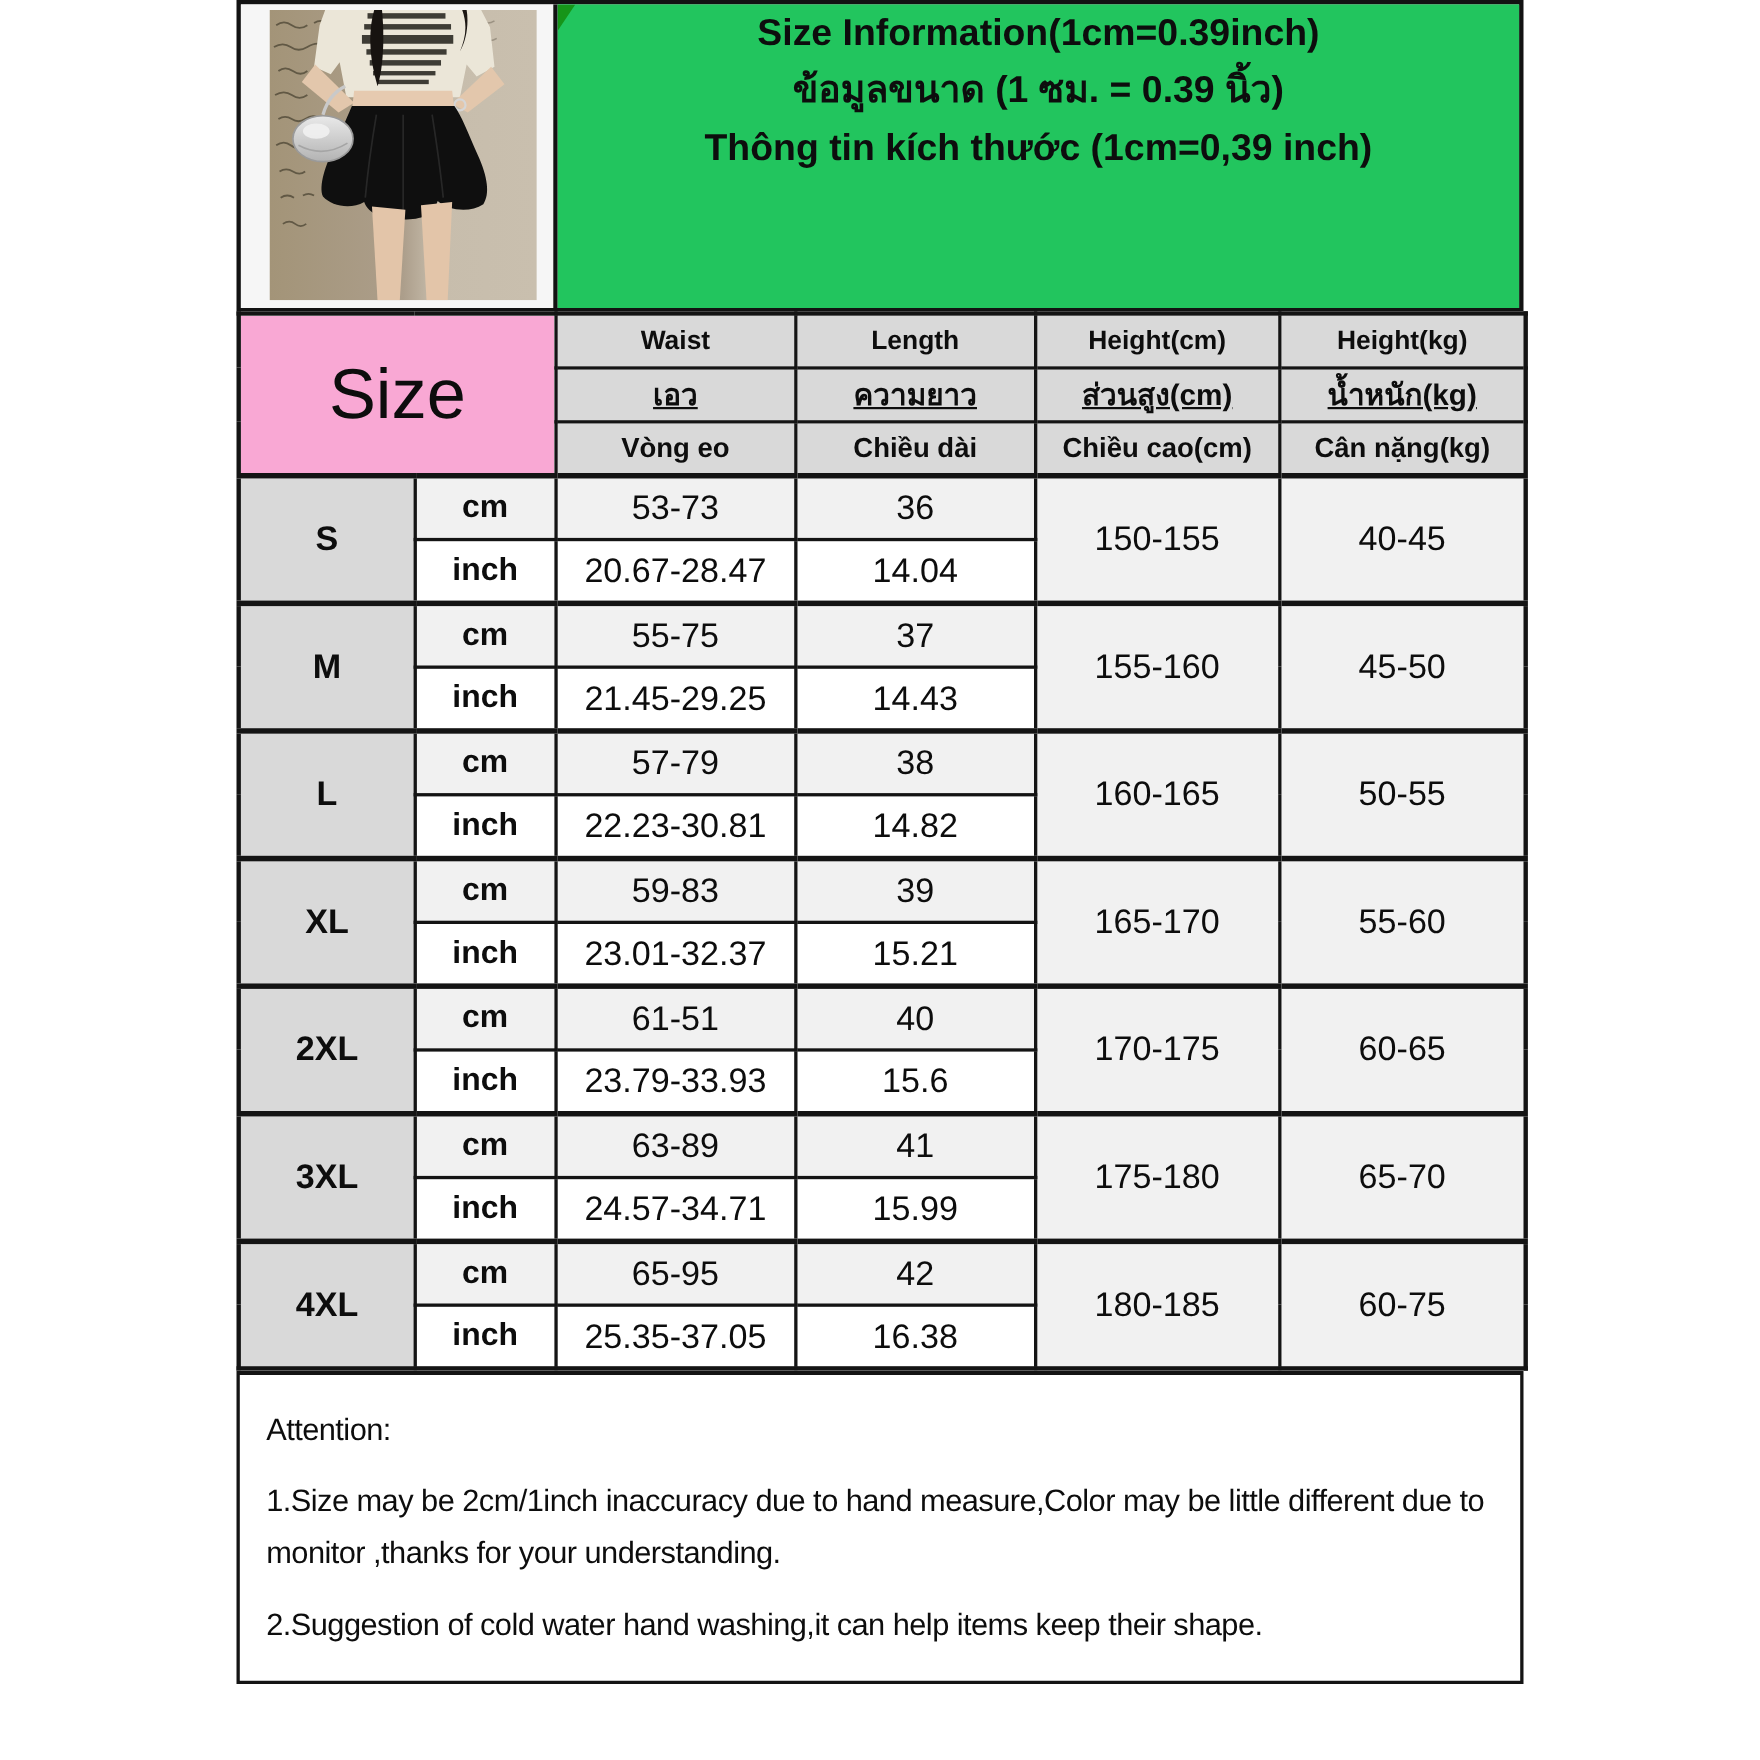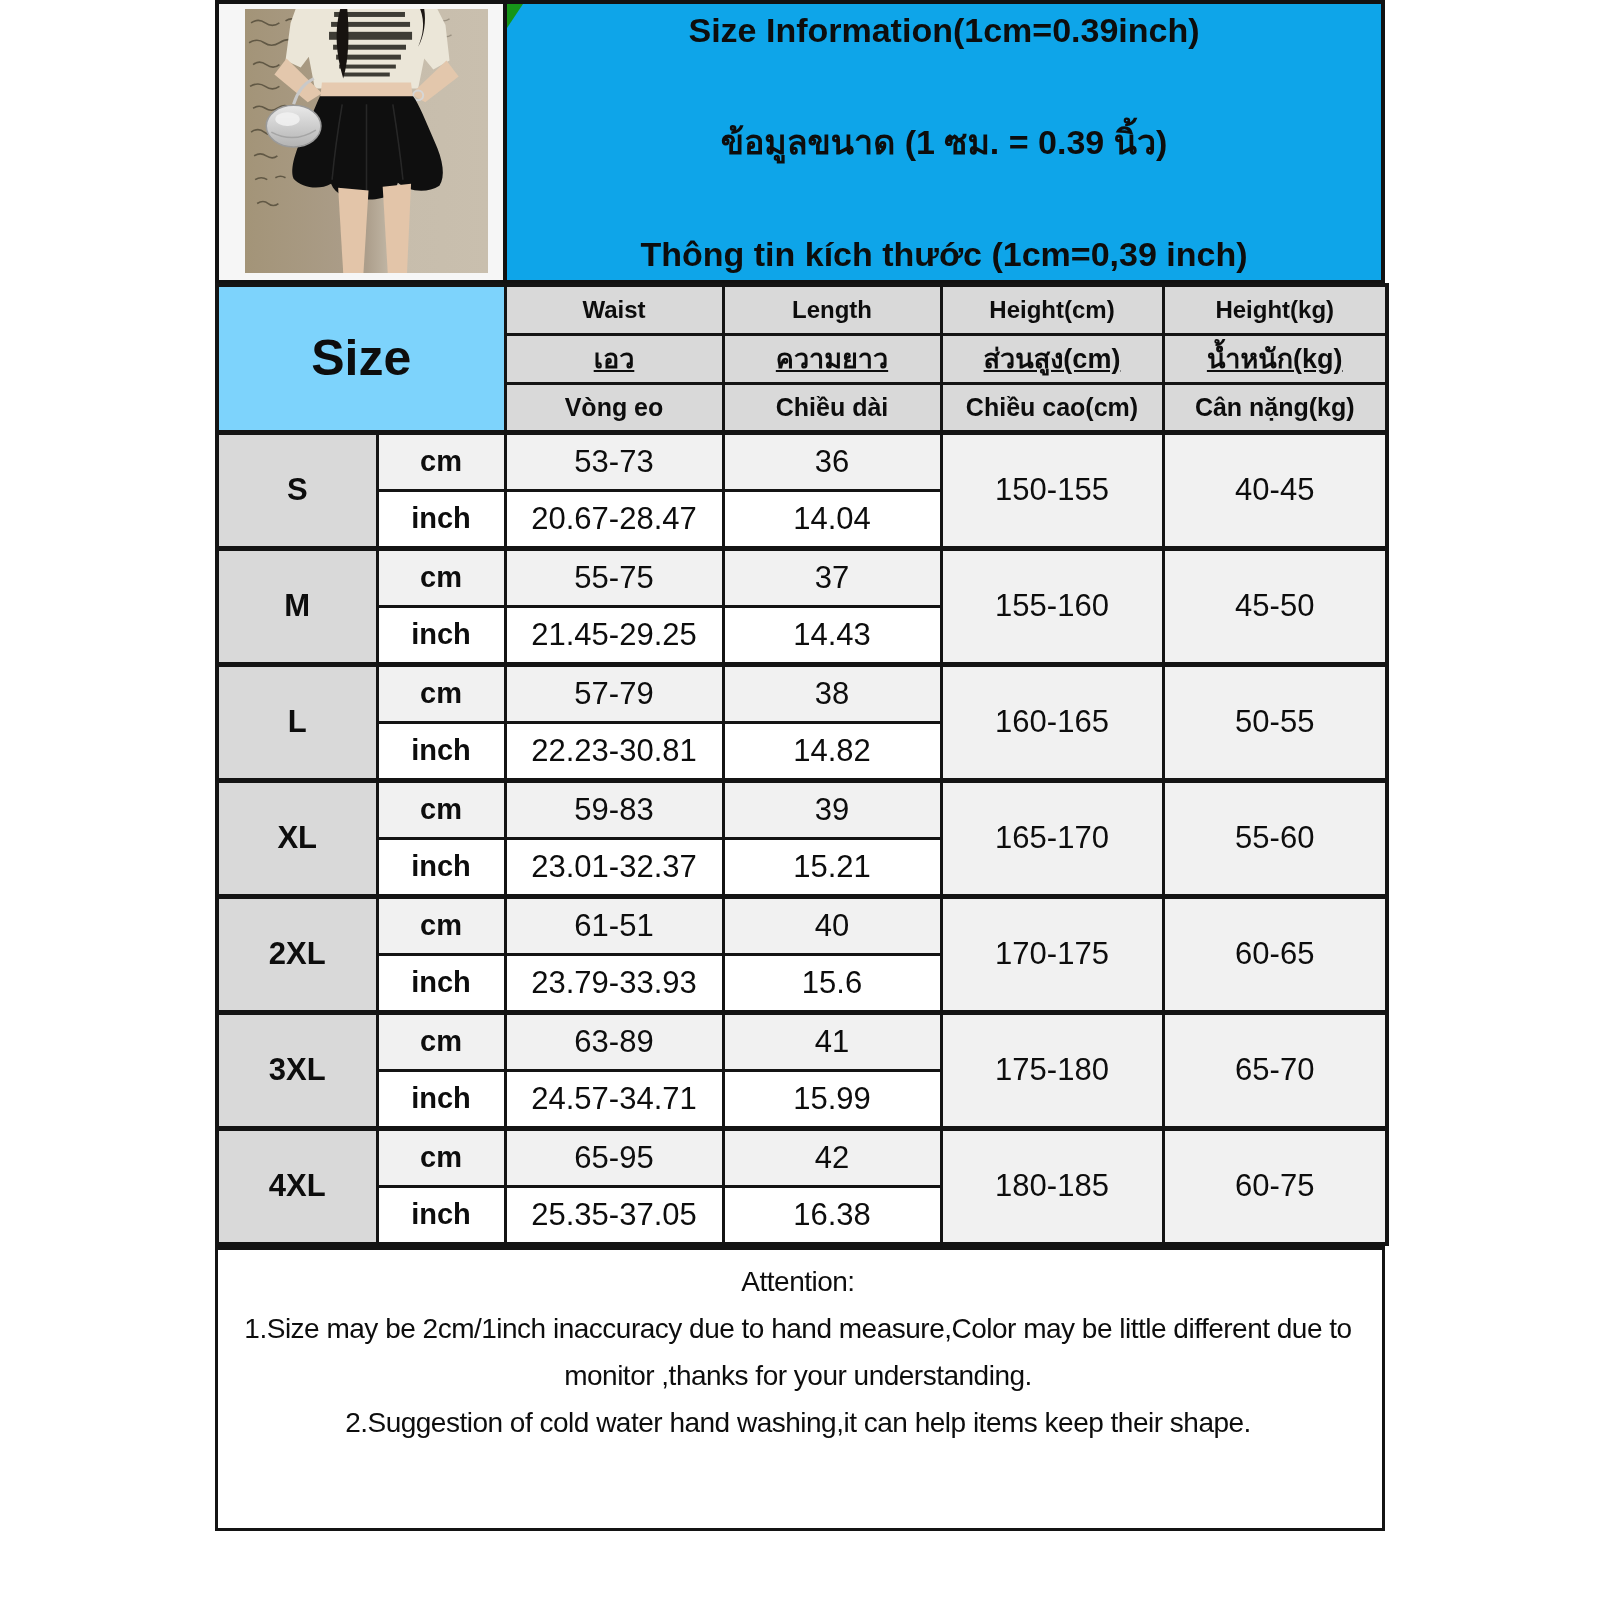--- a/index.html
+++ b/index.html
@@ -6,50 +6,50 @@
   .canvas{position:relative;width:1600px;height:1600px;background:#ffffff;overflow:hidden;
           font-family:"Liberation Sans","DejaVu Sans",sans-serif;color:#0d0d0d;}
   .content{position:absolute;left:215px;top:0;width:1170px;}
 
   
   .topbar{display:flex;height:283px;box-sizing:border-box;
           border:4px solid #121212;border-bottom-width:3px;}
   .photo-cell{width:288px;box-sizing:border-box;background:#f6f6f6;
               border-right:4px solid #121212;padding:5px 15px 7px 26px;}
   .photo-frame{width:100%;height:100%;display:block;}
-  .title-cell{flex:1;background:#0ea5e9;position:relative;display:flex;flex-direction:column;
-              justify-content:space-between;align-items:center;}
+  .title-cell{flex:1;background:#22c55e;position:relative;display:flex;flex-direction:column;
+              justify-content:flex-start;align-items:center;}
   .title-line{font-weight:bold;font-size:34px;line-height:52px;white-space:nowrap;}
   .green-marker{position:absolute;left:0;top:0;width:16px;height:24px;background:#169519;
                 clip-path:polygon(0 0,100% 0,0 100%);}
 
   
   table.size-table{border-collapse:collapse;table-layout:fixed;width:1170px;
                    border:4px solid #141414;}
   .size-table td{border:3px solid #141414;text-align:center;vertical-align:middle;
                  box-sizing:border-box;overflow:hidden;padding:0;}
   .h-row{height:49px;}
   .d-row{height:58px;}
-  .c-corner{background:#7dd3fc;font-weight:bold;font-size:50px;}
+  .c-corner{background:#f9a8d4;font-weight:normal;font-size:64px;}
   .c-head{background:#d9d9d9;font-weight:bold;font-size:24px;}
   .c-head.th{font-size:27px;text-decoration:underline;}
   .c-head.vi{font-size:25px;}
   .c-size{background:#d9d9d9;font-weight:bold;font-size:31px;}
   .c-unit{font-weight:bold;font-size:29px;}
   .c-cm{background:#f1f1f1;}
   .c-inch{background:#ffffff;margin-left:17px;}
   .c-merge{background:#f1f1f1;}
   .c-val{font-size:31px;font-weight:400;}
   tr.group-start td{border-top-width:5px;}
 
   
   .attention{box-sizing:border-box;height:285px;background:#ffffff;
              border:3px solid #141414;border-top-width:4px;
              padding:8px 10px 0 6px;font-size:28px;letter-spacing:-0.5px;line-height:47px;}
-  .attention p{margin:0;text-align:center;}
+  .attention p{margin:18px;}
 </style>
 </head>
 <body>
 
 <div class="canvas">
   <div class="content">
 
     <div class="topbar">
       <div class="photo-cell">
         <svg class="photo-frame" viewBox="0 0 240 266" preserveAspectRatio="none">

